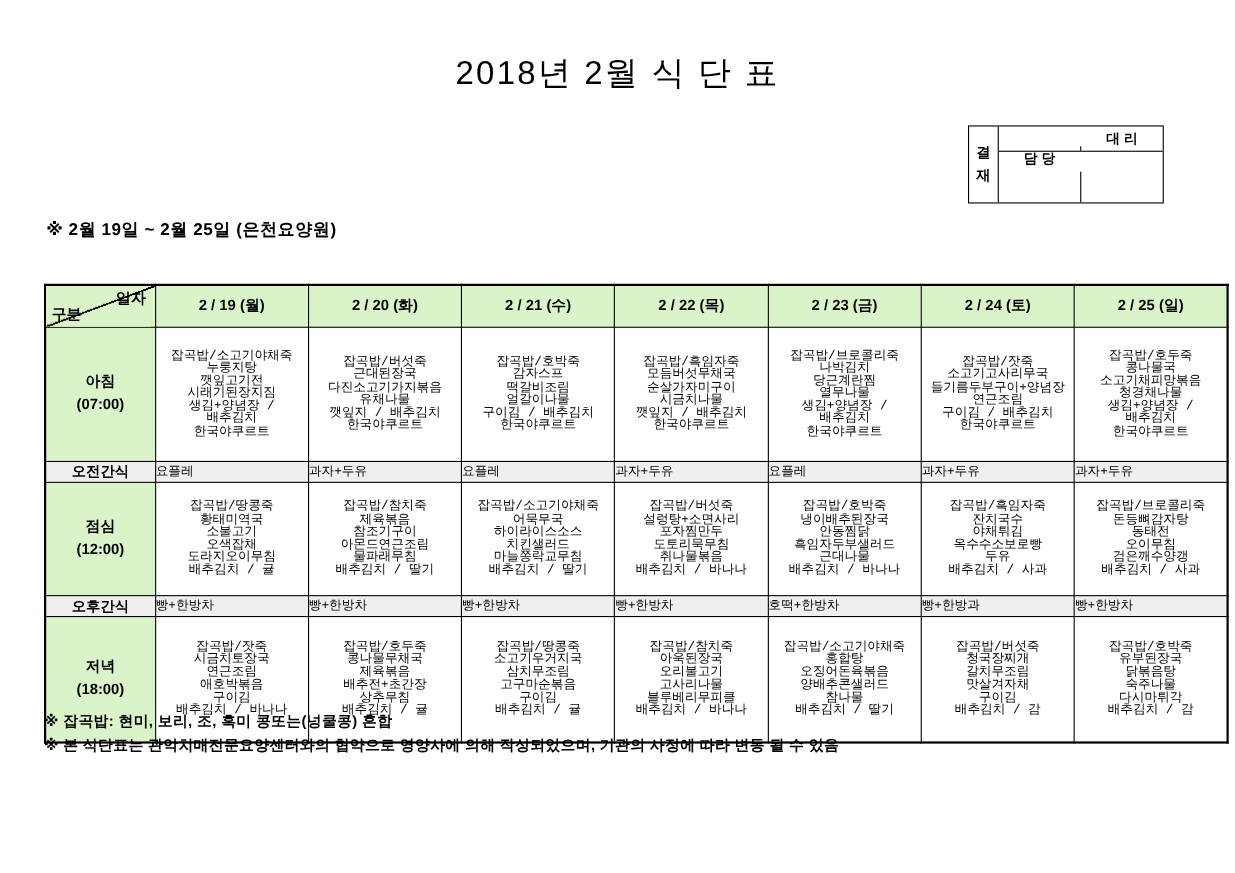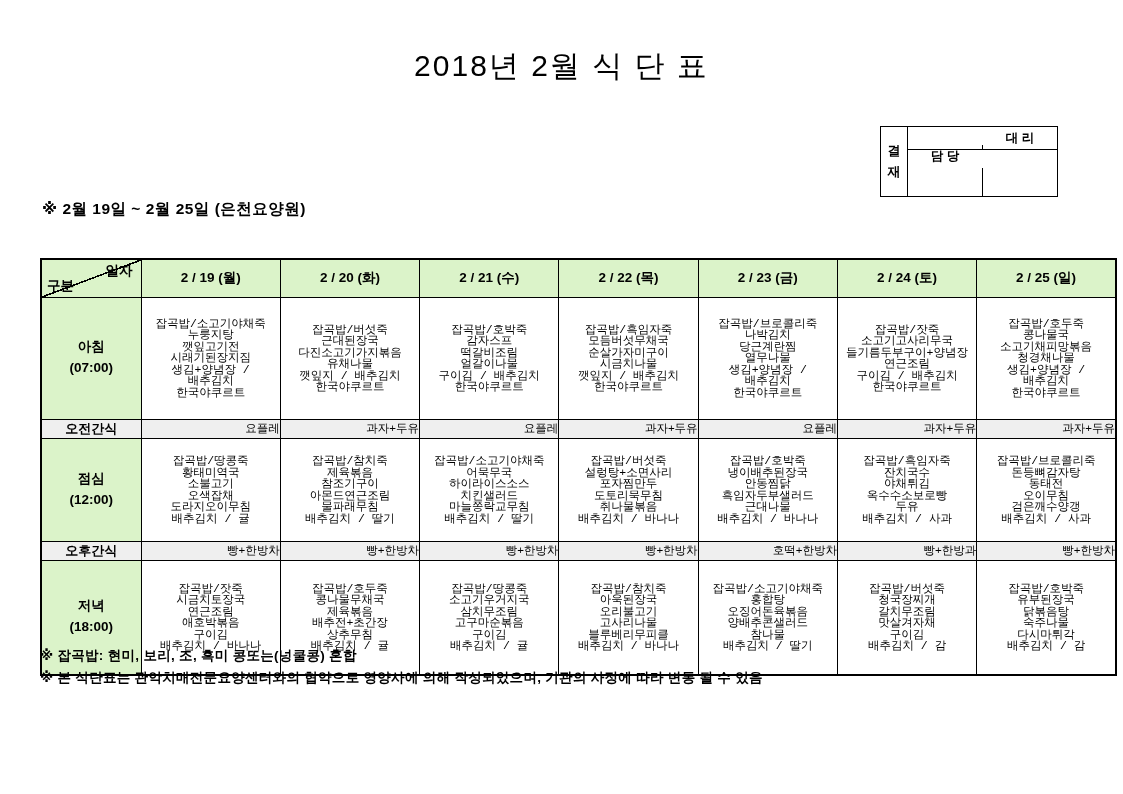--- a/index.html
+++ b/index.html
@@ -7,21 +7,21 @@
     width:1123px; height:794px; background:#ffffff; color:#000;
     font-family:"Liberation Sans","DejaVu Sans",sans-serif;
     position:relative; overflow:hidden;
   }
   .page-title {
     position:absolute; top:46px; left:0; width:100%;
     text-align:center; font-size:30px; font-weight:normal; letter-spacing:2px;
   }
   
   .approval {
-    position:absolute; left:880px; top:126px; width:178px; height:71px;
+    position:absolute; left:880px; top:114px; width:178px; height:71px;
     border:1px solid #000; box-sizing:border-box; display:flex; background:#fff;
   }
   .approval-stamp {
     width:27px; border-right:1px solid #000; box-sizing:border-box;
     display:flex; align-items:center; justify-content:center;
     font-size:13px; font-weight:bold; text-align:center;
     word-break:break-all; line-height:1.6; padding:0 6px;
   }
   .approval-cols { flex:1; display:flex; flex-direction:column; }
   .approval-hdr { display:flex; height:23px; border-bottom:1px solid #000; box-sizing:border-box; }
@@ -59,21 +59,21 @@
     font-weight:bold; font-size:13.5px;
   }
   .row-label {
     background:var(--green); text-align:center;
     font-weight:bold; font-size:13.5px; line-height:1.55;
   }
   .snack-label {
     background:var(--gray); text-align:center;
     font-weight:bold; font-size:13px;
   }
-  .snack-cell { background:var(--gray); text-align:right; font-size:11.5px; }
+  .snack-cell { background:var(--gray); text-align:left; font-size:11.5px;font-family:Liberation Mono, monospace; }
   .meal-cell { background:#fff; }
   .meal-lines { display:flex; flex-direction:column; justify-content:flex-end; height:100%;font-family:Liberation Mono, monospace; }
   .meal-lines div { text-align:center; font-size:11.5px; white-space:nowrap; line-height:1; }
 
   .notes { position:absolute; left:40px; top:645px; font-size:13.5px; font-weight:bold; line-height:1.6; letter-spacing:0.3px; }
 </style>
 </head>
 <body>
 
 <div class="page-title">2018년  2월  식  단  표</div>

